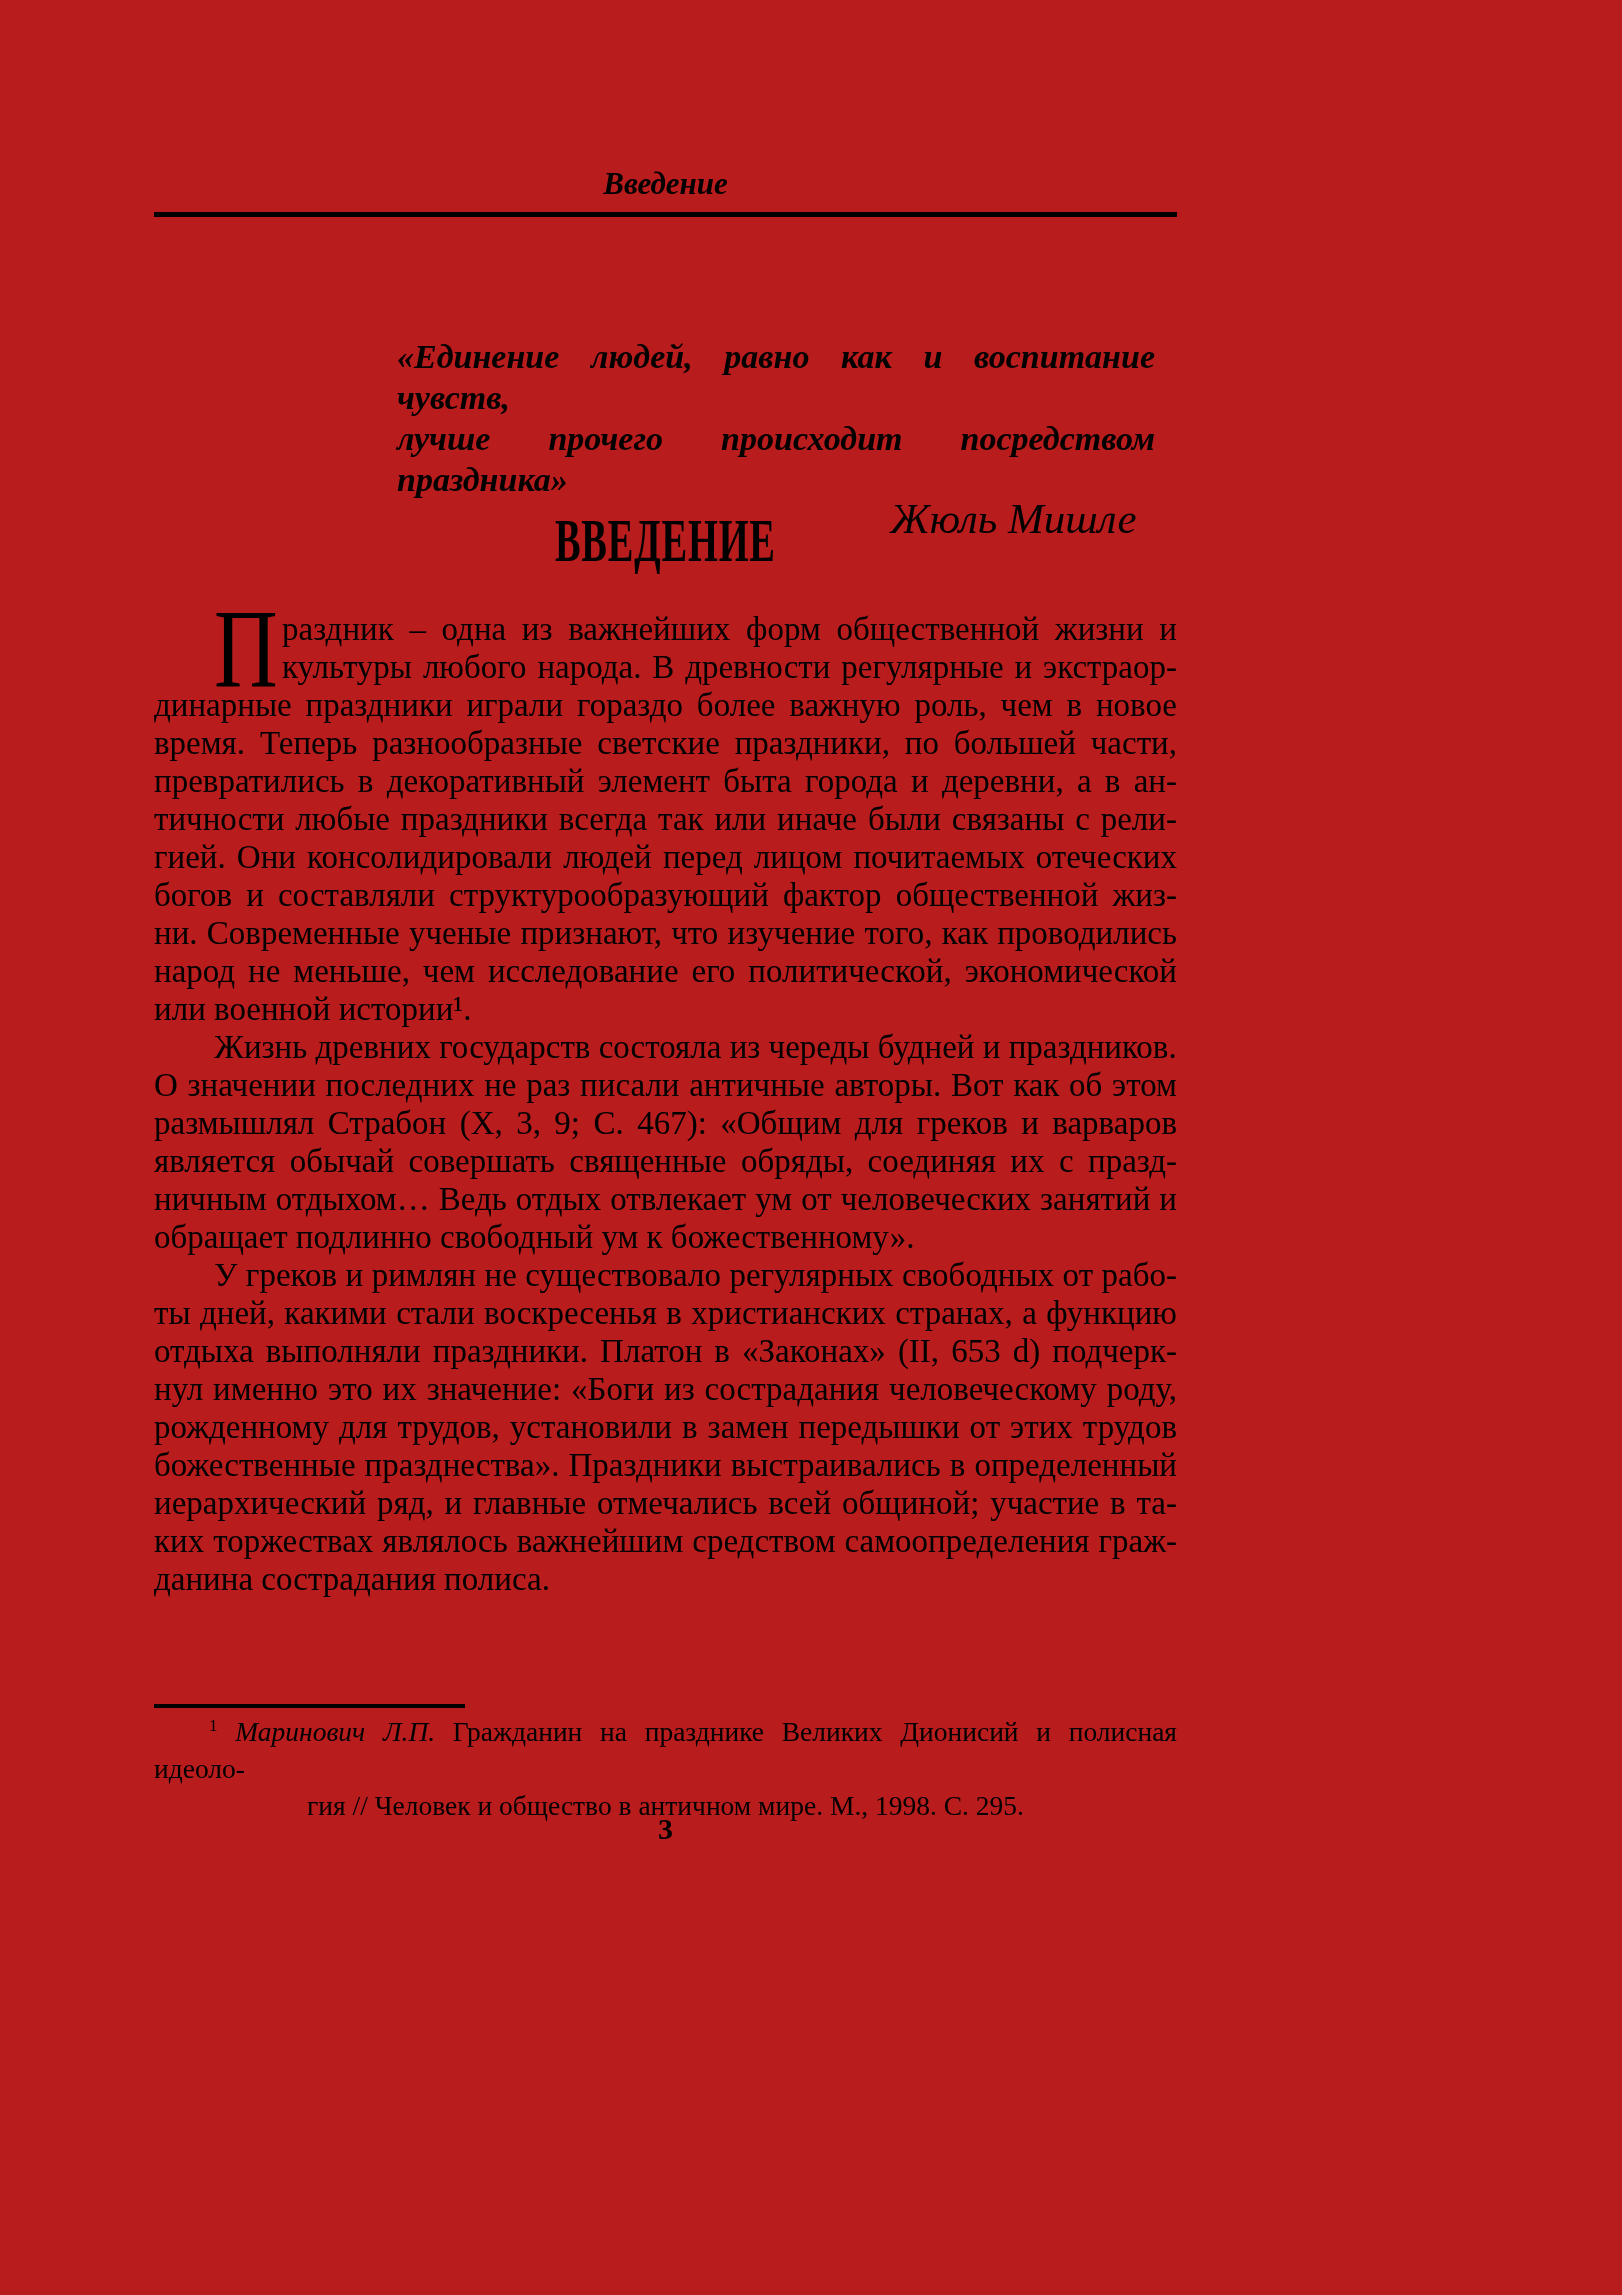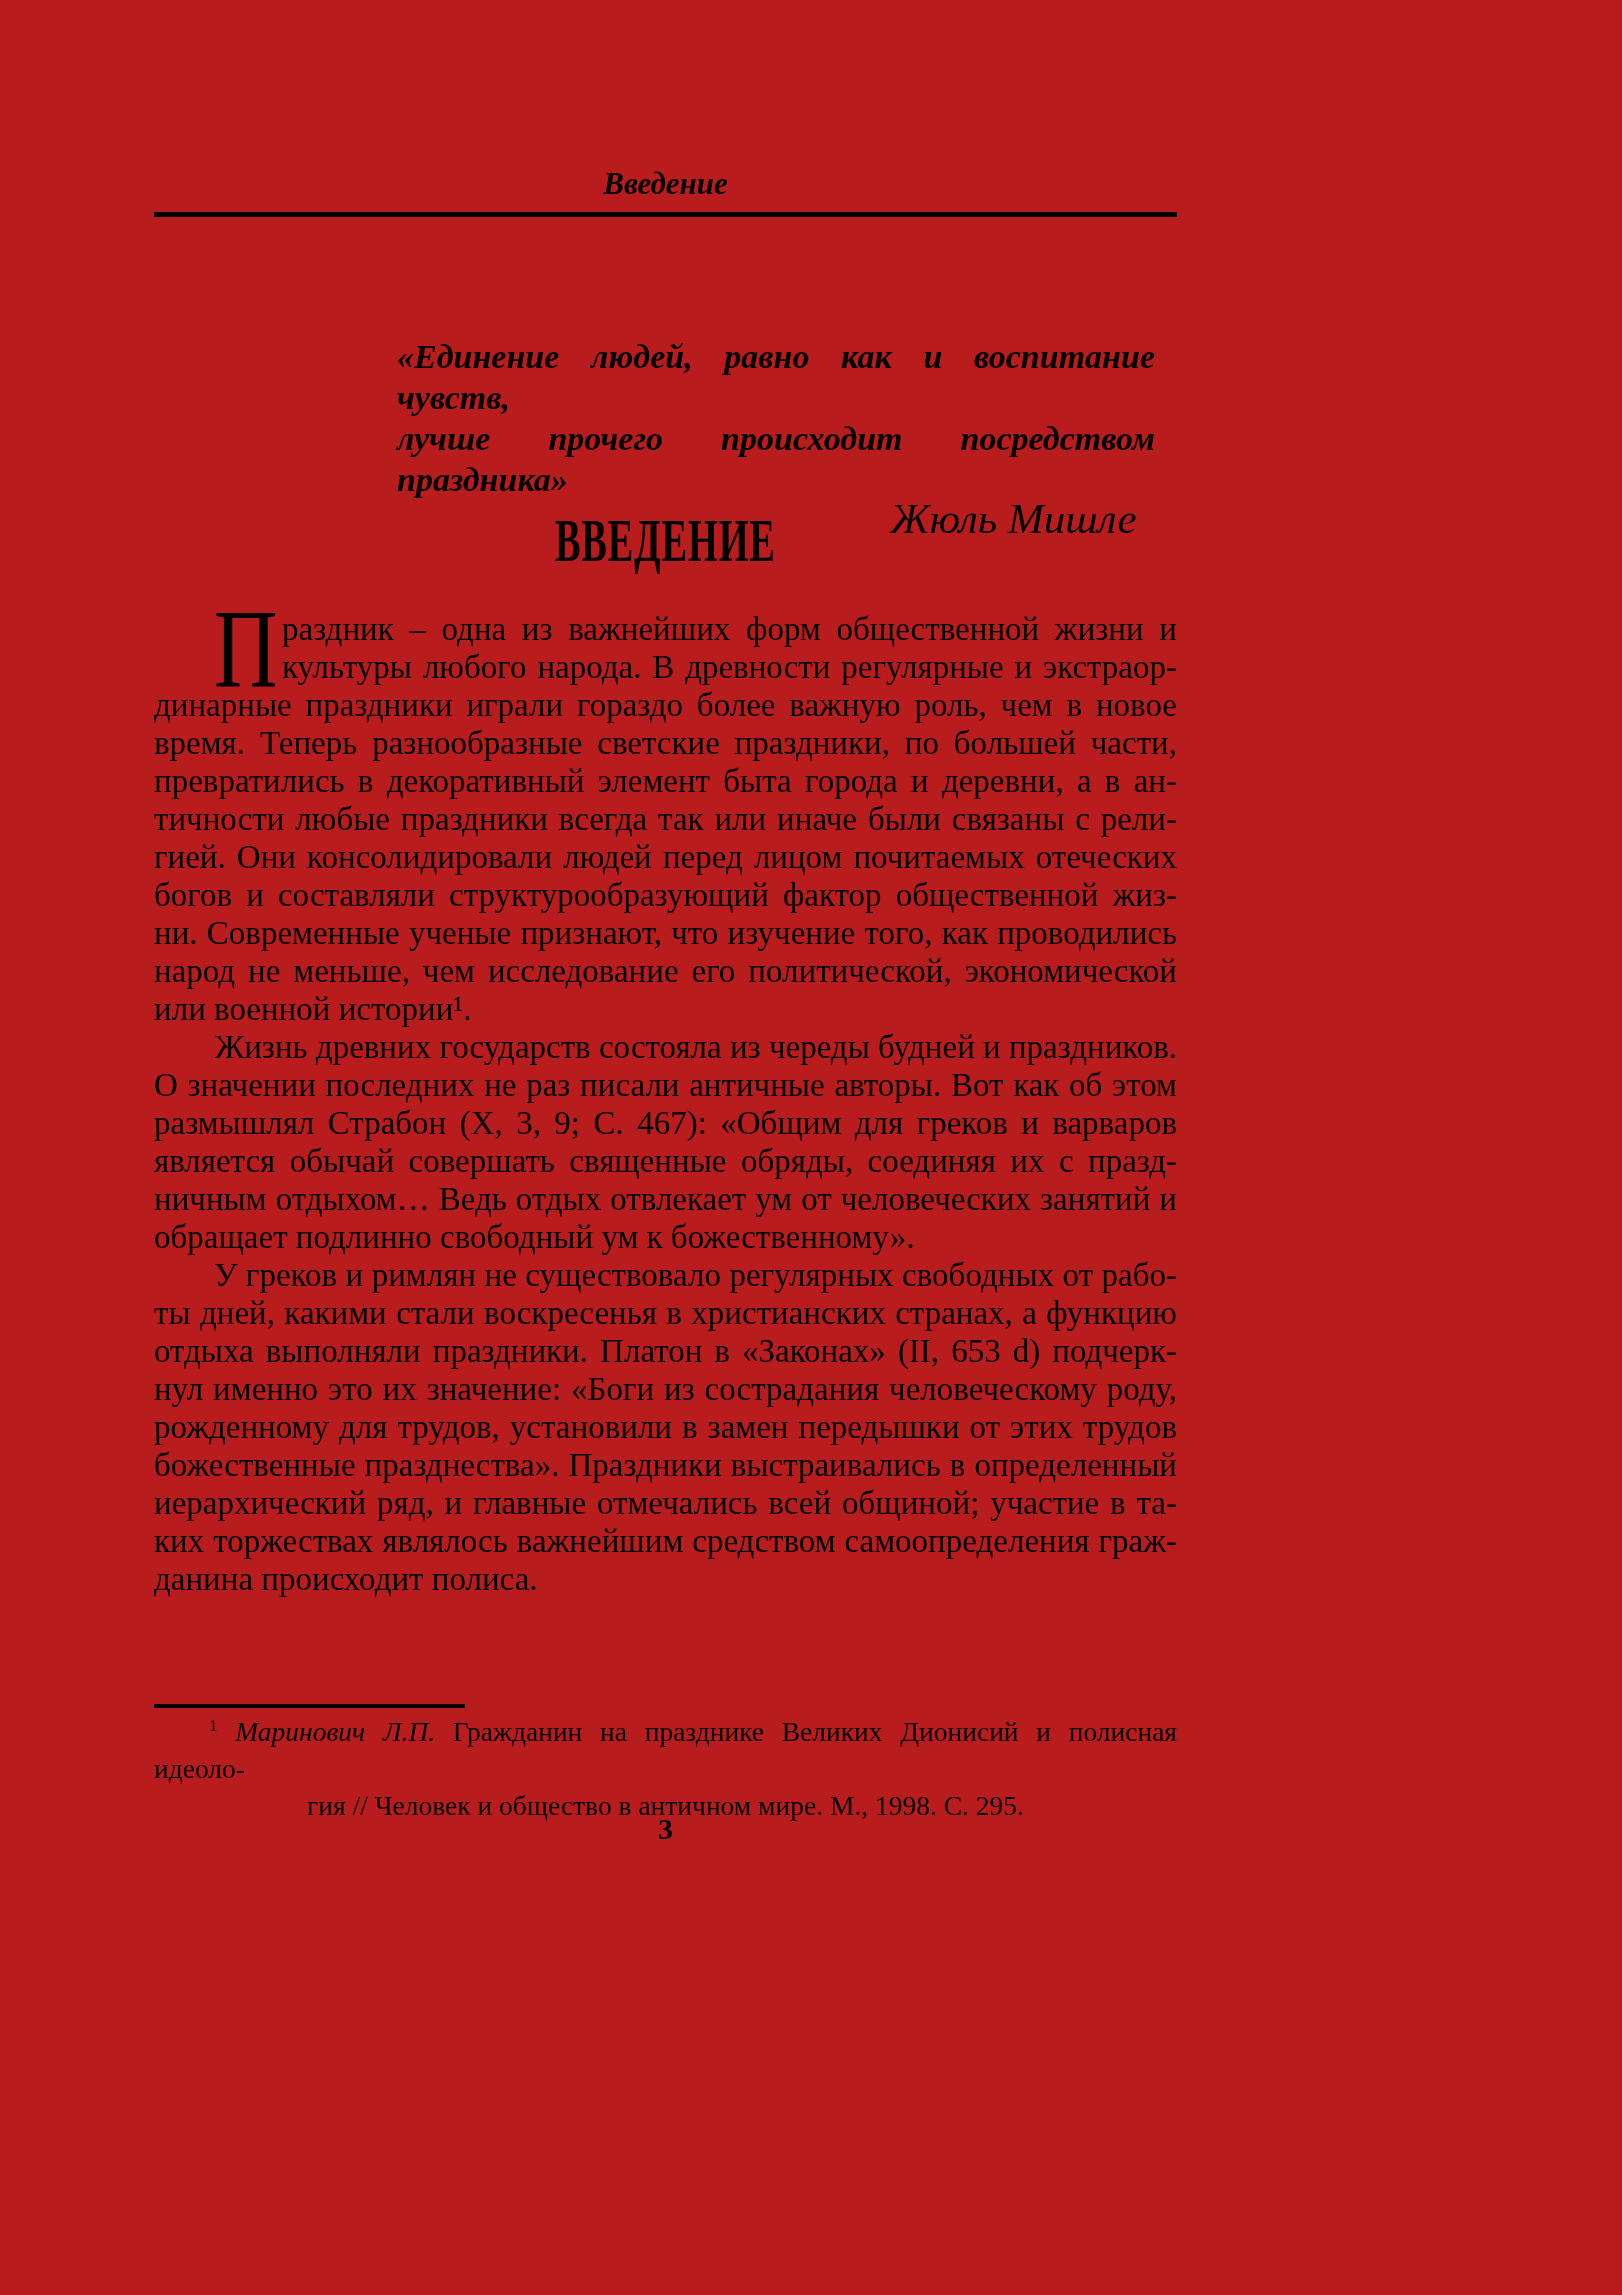--- a/index.html
+++ b/index.html
@@ -82,21 +82,21 @@
     font-size: 33px;
     line-height: 38px;
   }
   .para { margin: 0; }
   .line {
     text-align: justify;
     text-align-last: justify;
     text-justify: inter-word;
   }
   .line.last { text-align-last: auto; }
-  .line.no-stretch { text-align: right; text-align-last: auto; }
+  .line.no-stretch { text-align: center; text-align-last: auto; }
   .line.indent { text-indent: 60px; }
   .dropcap {
     float: left;
     width: 68px;
     height: 76px;
     margin-left: 60px;
   }
   .dropcap-glyph {
     display: block;
     position: relative;
@@ -193,21 +193,21 @@
 
       <div class="para">
         <div class="line indent">У греков и римлян не существовало регулярных свободных от рабо-</div>
         <div class="line">ты дней, какими стали воскресенья в христианских странах, а функцию</div>
         <div class="line">отдыха выполняли праздники. Платон в «Законах» (II, 653 d) подчерк-</div>
         <div class="line">нул именно это их значение: «Боги из сострадания человеческому роду,</div>
         <div class="line">рожденному для трудов, установили в замен передышки от этих трудов</div>
         <div class="line">божественные празднества». Праздники выстраивались в определенный</div>
         <div class="line">иерархический ряд, и главные отмечались всей общиной; участие в та-</div>
         <div class="line">ких торжествах являлось важнейшим средством самоопределения граж-</div>
-        <div class="line last">данина происходит полиса.</div>
+        <div class="line last">данина сострадания полиса.</div>
       </div>
 
     </div>
 
     <div class="footnote-rule"></div>
 
     <div class="footnote">
       <div class="fn-line1">
         <sup class="fn-marker">1</sup>
         <span class="fn-author">Маринович Л.П.</span>

